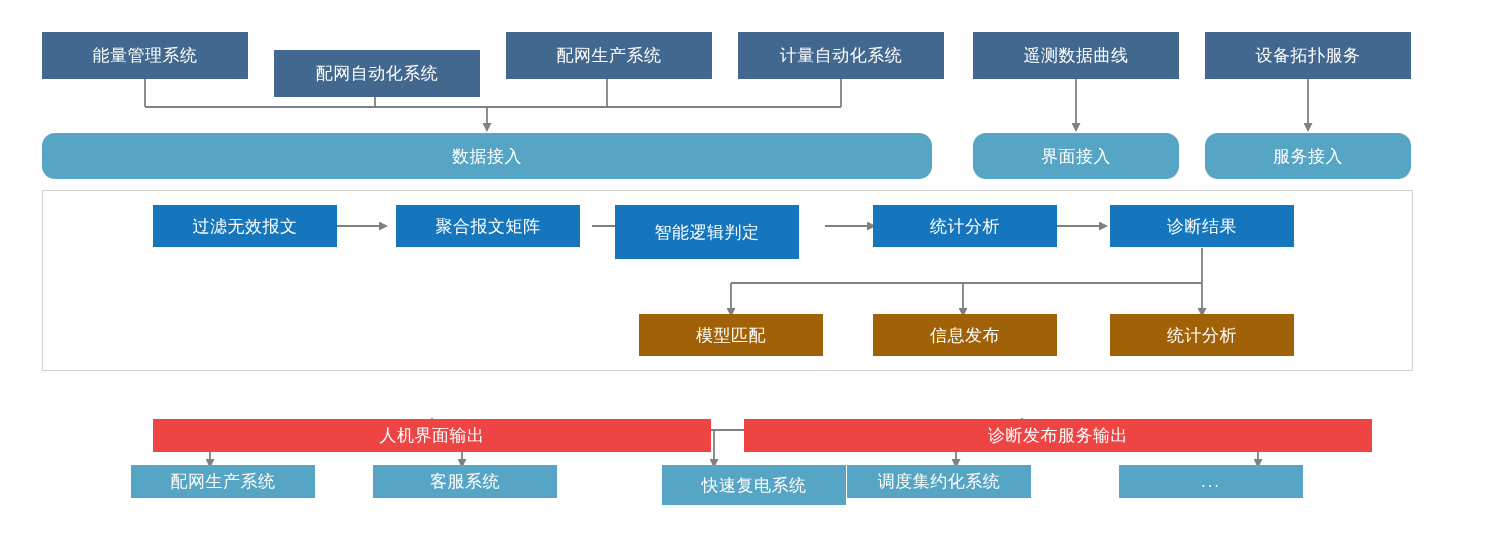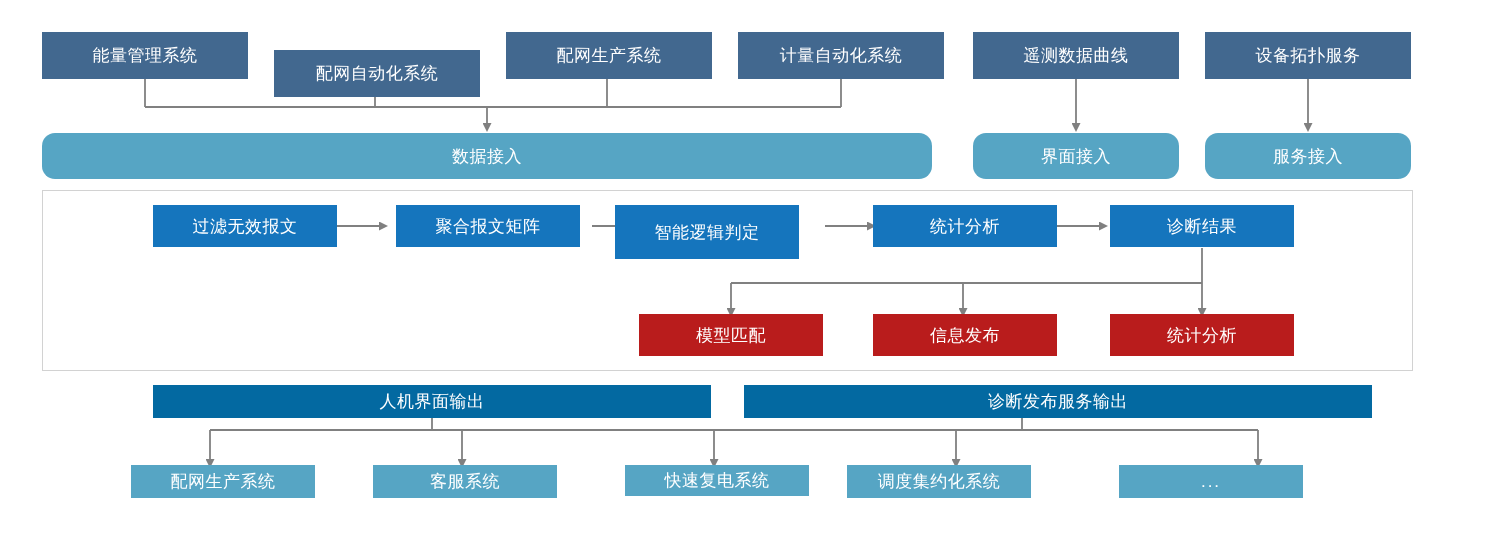--- a/index.html
+++ b/index.html
@@ -19,22 +19,22 @@
     color:#ffffff;
     font-size:17px;
     letter-spacing:.5px;
     white-space:nowrap;
     box-sizing:border-box;
     z-index:2;
   }
   .src     {background:#42688f;}
   .access  {background:#56a5c4;border-radius:13px;}
   .proc    {background:#1575bd;}
-  .out-gray{background:#b91c1c;}
-  .outbar  {background:#0369a1;}
+  .out-gray{background:#a16207;}
+  .outbar  {background:#ef4444;margin-top:34px;}
   .consumer{background:#56a5c4;}
 
   .panel{
     position:absolute;
     border:1px solid #d2d2d2;
     background:transparent;
     box-sizing:border-box;
     z-index:1;
   }
   .ellipsis{font-size:17px;letter-spacing:2px;}
@@ -148,21 +148,21 @@
   <div class="box outbar" style="left:744px;top:385px;width:628px;height:33px;">
     <span>诊断发布服务输出</span>
   </div>
 
   <div class="box consumer" style="left:131px;top:465px;width:184px;height:33px;">
     <span>配网生产系统</span>
   </div>
   <div class="box consumer" style="left:373px;top:465px;width:184px;height:33px;">
     <span>客服系统</span>
   </div>
-  <div class="box consumer" style="left:625px;top:465px;width:184px;height:31px;">
+  <div class="box consumer" style="left:662px;top:465px;width:184px;height:40px;">
     <span>快速复电系统</span>
   </div>
   <div class="box consumer" style="left:847px;top:465px;width:184px;height:33px;">
     <span>调度集约化系统</span>
   </div>
   <div class="box consumer" style="left:1119px;top:465px;width:184px;height:33px;">
     <span class="ellipsis">...</span>
   </div>
 
 </div>

